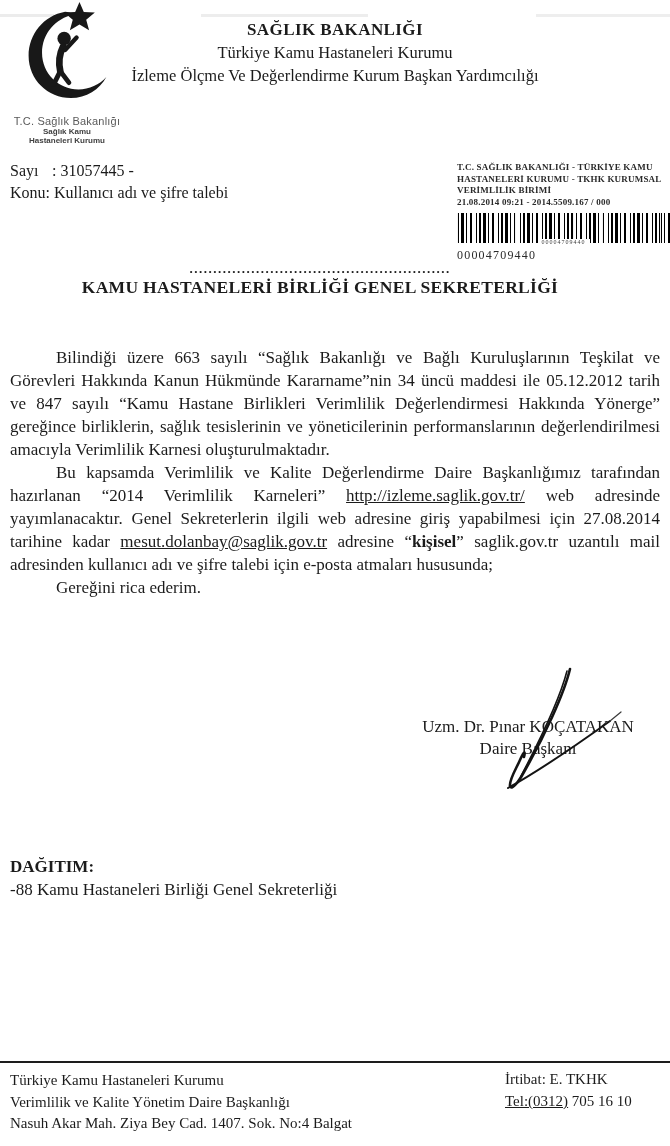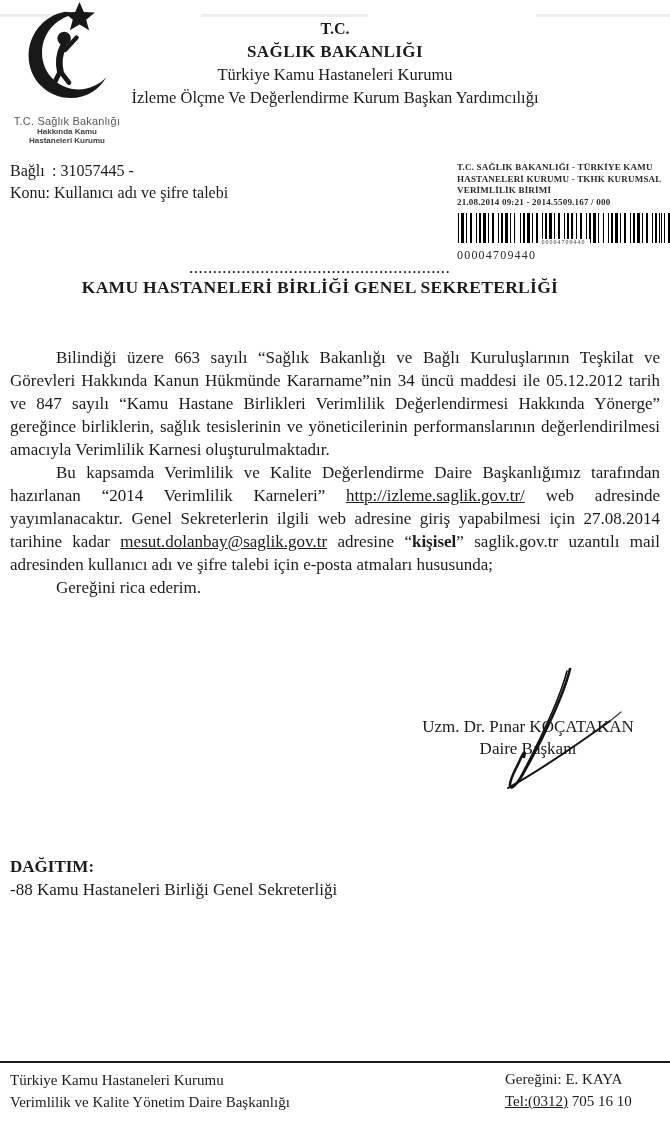--- a/index.html
+++ b/index.html
@@ -88,34 +88,33 @@
 
       <polygon fill="#181818" points="63,0 67.5,10.5 79,11 70,18.5 73,29.5 63,23.5 53,29.5 56,18.5 47,11 58.5,10.5"></polygon>
 
       <circle cx="47" cy="38" r="7" fill="#181818"></circle>
       <path d="M46 46 C42 54 41 63 43 72" stroke="#181818" stroke-width="7" fill="none" stroke-linecap="round"></path>
       <path d="M43 72 L36 86" stroke="#181818" stroke-width="5" fill="none" stroke-linecap="round"></path>
       <path d="M43 72 L52 84" stroke="#181818" stroke-width="5" fill="none" stroke-linecap="round"></path>
       <path d="M48 50 L60 37" stroke="#181818" stroke-width="4.5" fill="none" stroke-linecap="round"></path>
     </svg>
     <div class="logo-caption1">T.C. Sağlık Bakanlığı</div>
-    <div class="logo-caption-small">Hakkında Kamu</div>
+    <div class="logo-caption-small">Sağlık Kamu</div>
     <div class="logo-caption-small">Hastaneleri Kurumu</div>
   </div>
 
   <div class="letterhead">
-    <div class="lh-tc">T.C.</div>
     <div class="lh-ministry">SAĞLIK BAKANLIĞI</div>
     <div class="lh-inst">Türkiye Kamu Hastaneleri Kurumu</div>
     <div class="lh-dept">İzleme Ölçme Ve Değerlendirme Kurum Başkan Yardımcılığı</div>
   </div>
 
   <div class="meta">
     <div>
-      <span class="lbl sayi-lbl">Bağlı</span>
+      <span class="lbl sayi-lbl">Sayı</span>
       <span>: 31057445 -</span>
     </div>
     <div>
       <span class="lbl">Konu:</span>
       <span>Kullanıcı adı ve şifre talebi</span>
     </div>
   </div>
 
   <div class="stamp">
     <div class="stamp-line">T.C. SAĞLIK BAKANLIĞI - TÜRKİYE KAMU</div>
@@ -153,18 +152,19 @@
 
   <div class="distribution">
     <div class="dist-heading">DAĞITIM:</div>
     <div>-88 Kamu Hastaneleri Birliği Genel Sekreterliği</div>
   </div>
 
   <div class="footer-rule"></div>
   <div class="footer-left">
     <div>Türkiye Kamu Hastaneleri Kurumu</div>
     <div>Verimlilik ve Kalite Yönetim Daire Başkanlığı</div>
+    <div>Nasuh Akar Mah. Ziya Bey Cad. 1407. Sok. No:4 Balgat</div>
   </div>
   <div class="footer-right">
-    <div>Gereğini: E. KAYA</div>
+    <div>İrtibat: E. TKHK</div>
     <div><span class="tel-underline">Tel:(0312)</span><span> 705 16 10</span></div>
   </div>
 </div>
 
 </body></html>

